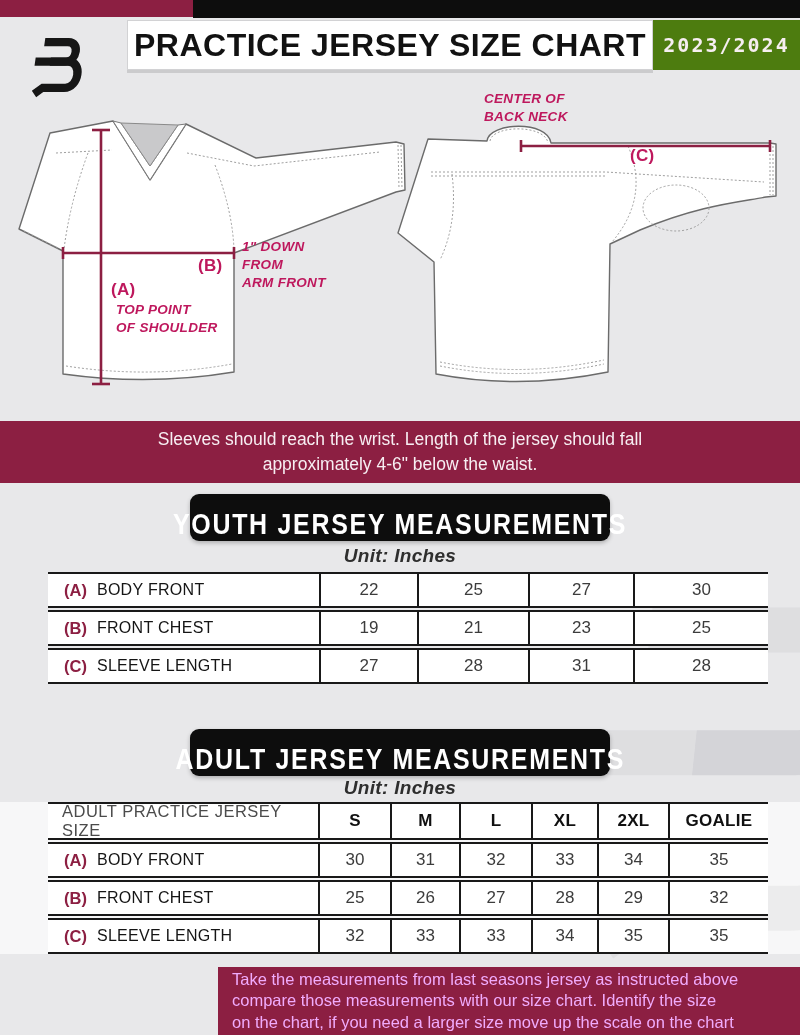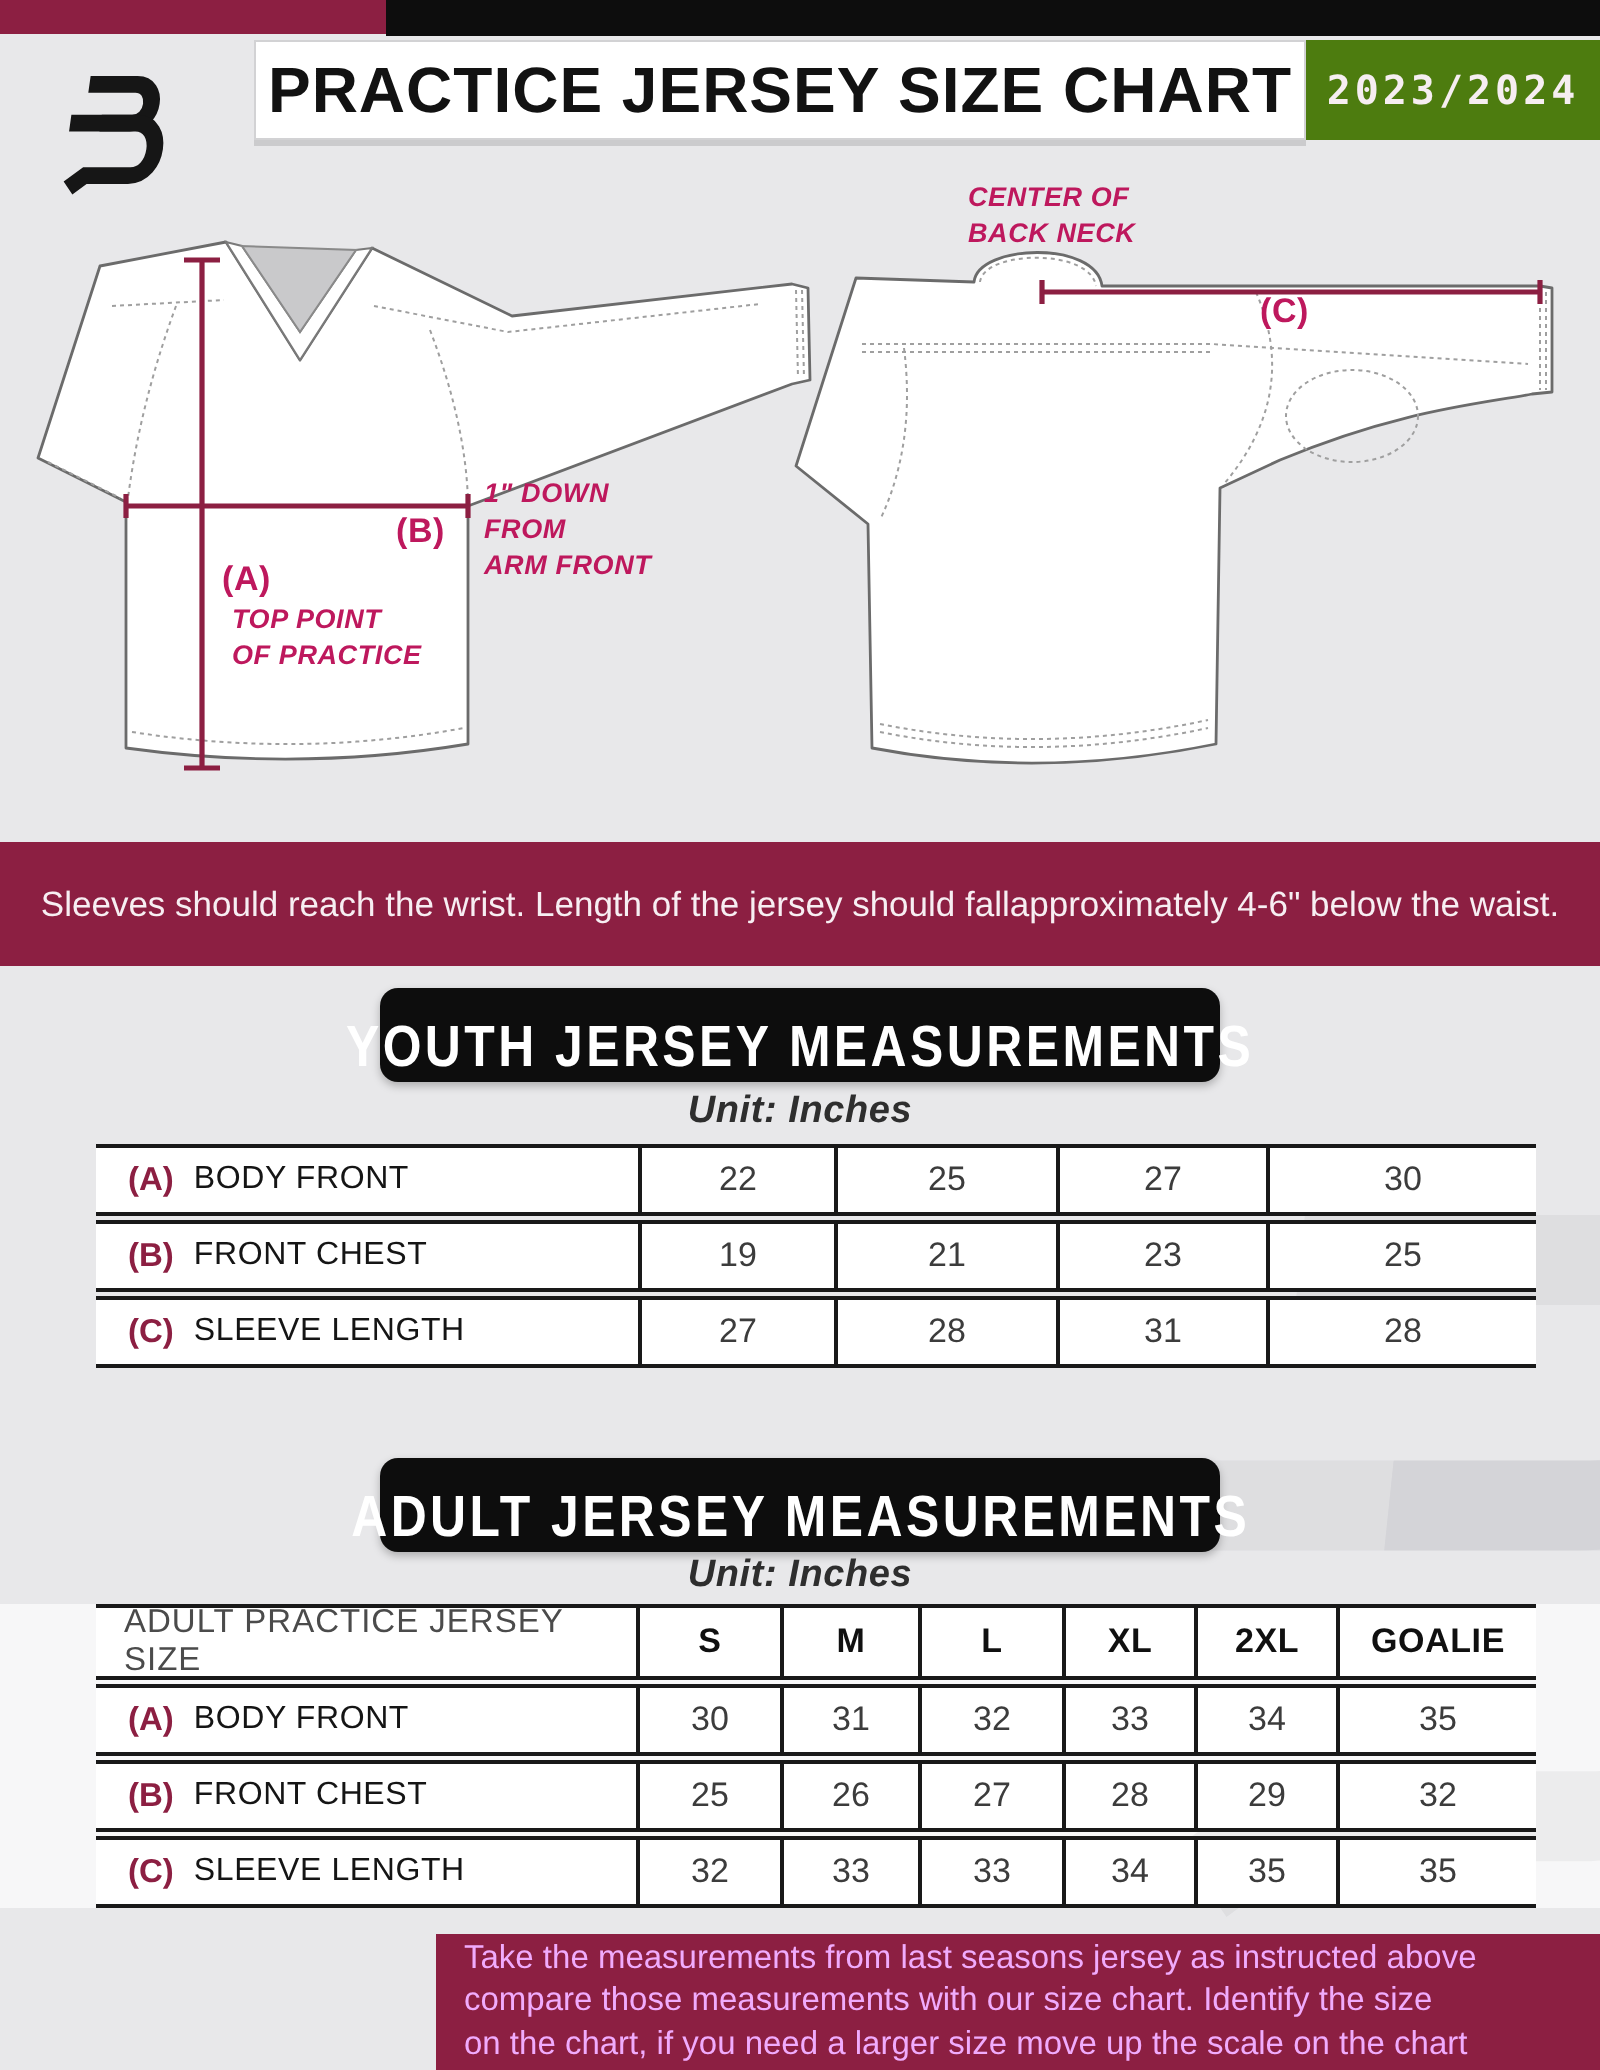--- a/index.html
+++ b/index.html
@@ -22,21 +22,21 @@
   .logo-top{position:absolute;left:22px;top:24px;z-index:3;}
 
   
   .diagram-svg{position:absolute;left:0;top:17px;z-index:1;}
   .ann{position:absolute;color:#be185d;z-index:2;}
   .ann.note{font-style:italic;font-weight:600;font-size:13.5px;line-height:1.32;letter-spacing:.3px;}
   .ann.key{font-weight:800;font-size:17px;letter-spacing:.3px;}
 
   
   .banner{position:absolute;left:0;top:421px;width:800px;height:62px;background:#8C1F42;
-          display:flex;flex-direction:row;align-items:center;justify-content:center;z-index:2;}
+          display:flex;flex-direction:column;align-items:center;justify-content:center;z-index:2;}
   .banner div{color:#f7eef2;font-size:17.5px;line-height:25px;}
 
   
   .sec-box{position:absolute;left:50%;transform:translateX(-50%);width:420px;height:47px;background:#0D0D0D;
            border-radius:9px;display:flex;align-items:flex-end;justify-content:center;z-index:2;box-shadow:0 2px 4px rgba(0,0,0,.25);}
   .sec-box .t{color:#ffffff;font-size:29px;font-weight:700;letter-spacing:2px;white-space:nowrap;transform:scaleX(.86);}
   .unit{position:absolute;left:0;width:800px;text-align:center;font-style:italic;font-weight:700;
         font-size:19px;color:#2e2e2e;z-index:2;letter-spacing:.3px;}
 
   
@@ -151,21 +151,21 @@
   <div class="ann key" style="left:630px;top:146px;">(C)</div>
   <div class="ann key" style="left:198px;top:256px;">(B)</div>
   <div class="ann note" style="left:242px;top:238px;width:90px;">
     <div>1" DOWN</div>
     <div>FROM</div>
     <div>ARM FRONT</div>
   </div>
   <div class="ann key" style="left:111px;top:280px;">(A)</div>
   <div class="ann note" style="left:116px;top:301px;width:130px;">
     <div>TOP POINT</div>
-    <div>OF PRACTICE</div>
+    <div>OF SHOULDER</div>
   </div>
 
   <div class="banner">
     <div>Sleeves should reach the wrist. Length of the jersey should fall</div>
     <div>approximately 4-6" below the waist.</div>
   </div>
 
   <div class="sec-box" style="top:494px;">
     <span class="t">YOUTH JERSEY MEASUREMENTS</span>
   </div>

